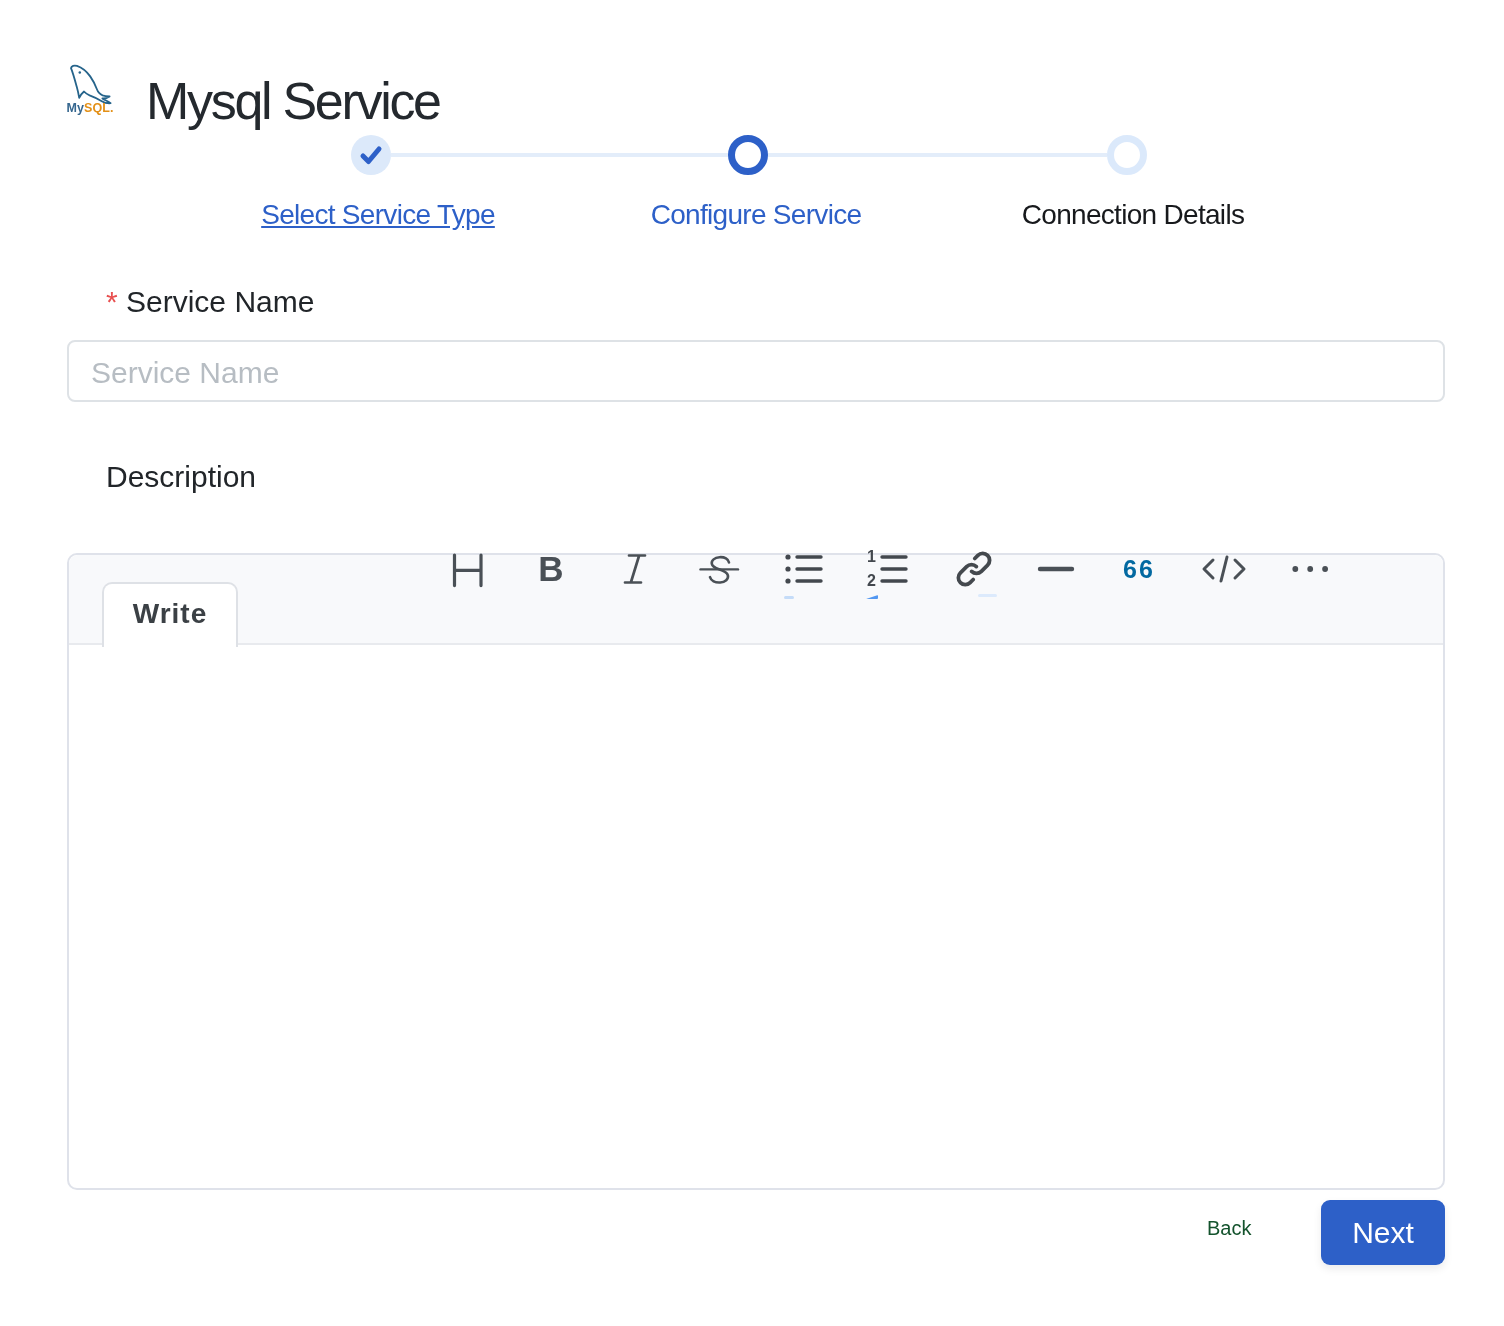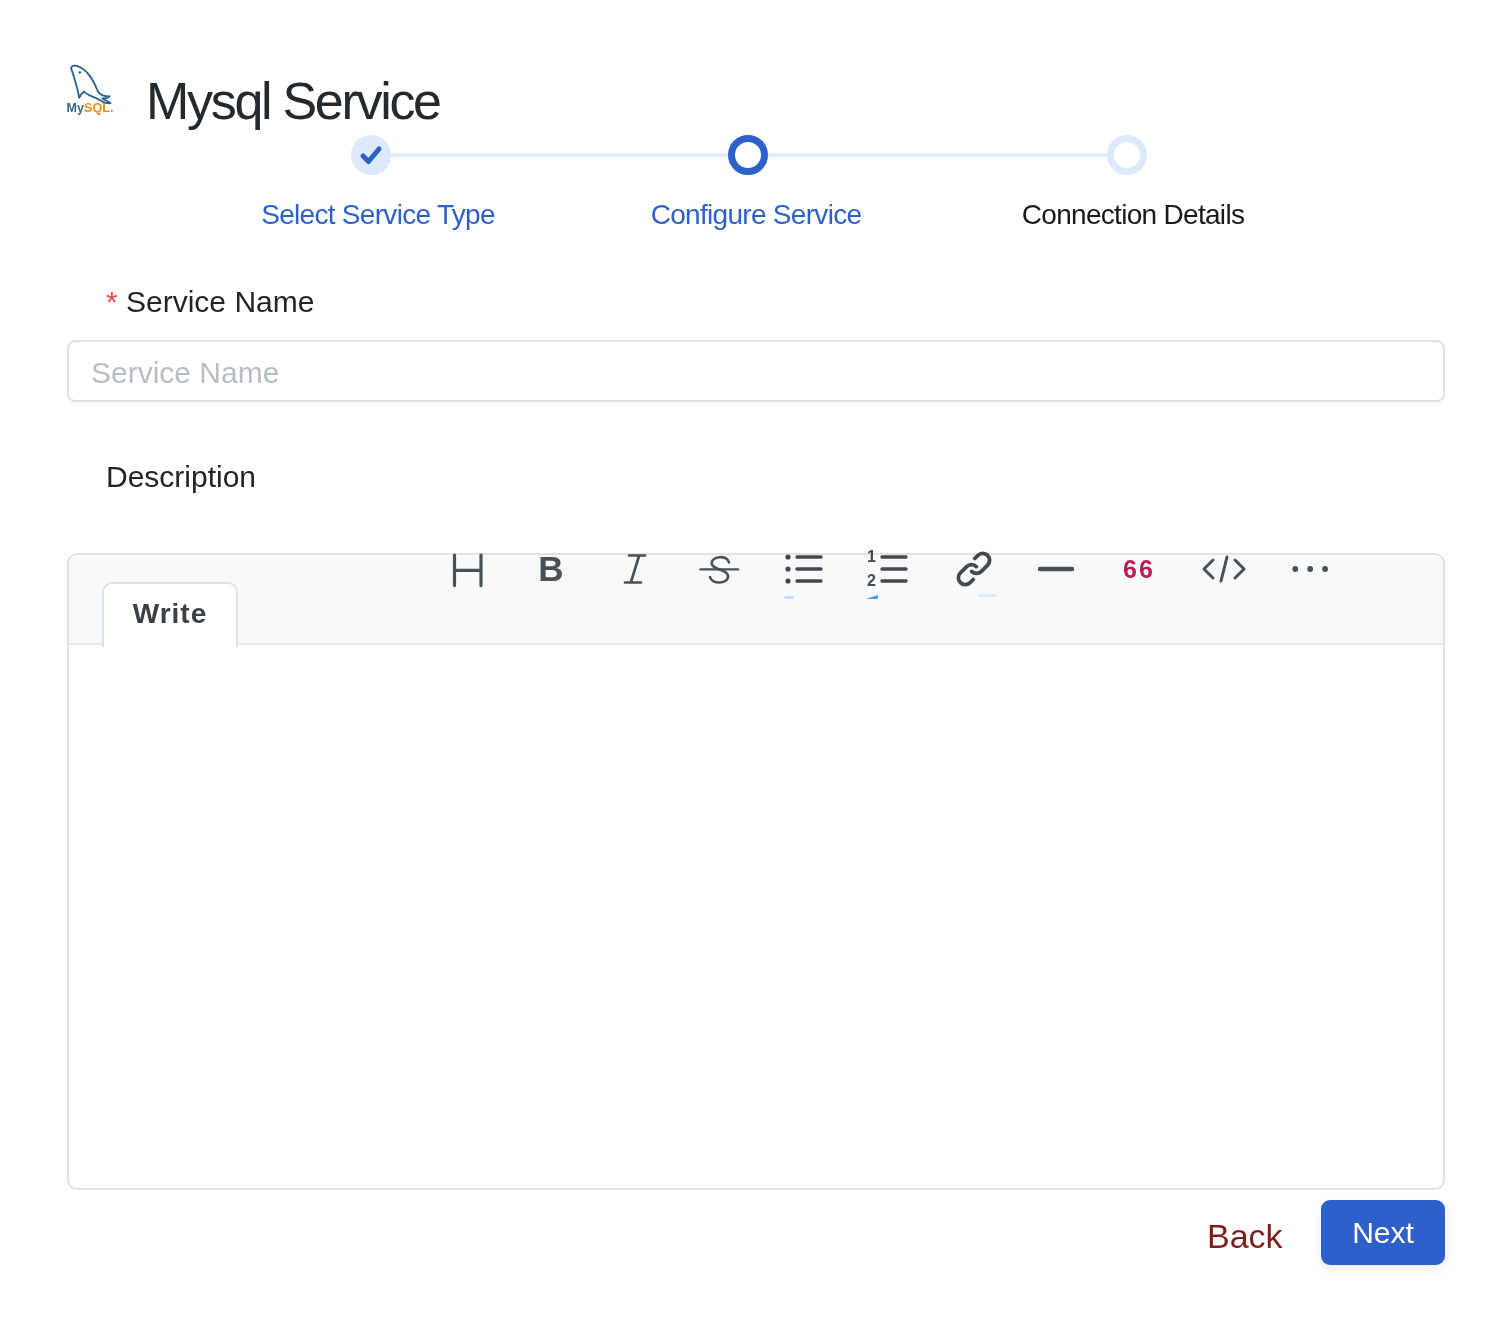--- a/index.html
+++ b/index.html
@@ -28,21 +28,21 @@
 
   
   #editor { left:67px; top:513px; width:1378px; height:637px; border:2px solid #dfe2ea; border-radius:10px; background:#fff;margin-top:40px; }
   #edhead { left:0; top:0; width:1374px; height:90px; background:#f8f9fb; border-bottom:2px solid #e8eaee; border-radius:9px 9px 0 0; }
   #tabWrite { left:33px; top:27px; width:136px; height:65px; background:#fff; border:2px solid #dee1e6; border-bottom:none; border-radius:10px 10px 0 0; z-index:3; text-align:center; font-size:28px; color:#3b4045; line-height:60px; font-weight:bold; letter-spacing:1px;}
   #tabPrev { left:169px; top:27px; width:139px; height:63px; background:#e9ebef; border:2px solid #dee1e6; border-bottom:none; border-radius:10px 10px 0 0; z-index:1; text-align:center; font-size:28px; color:#878e96; line-height:60px; letter-spacing:0.8px; }
   #edPh { left:118px; top:644px; font-size:30px; color:#6a7588; letter-spacing:0.9px; }
   .icon { top:527px; width:84px; height:84px; display:flex; align-items:center; justify-content:center; color:#4a5056; }
 
   
-  #back { left:1207px; top:1217px; font-size:34px; color:#7f1d1d; }
+  #back { left:1207px; top:1217px; font-size:20px; color:#14532d; }
   #next { left:1321px; top:1200px; width:124px; height:65px; background:#2d60c8; border-radius:9px; color:#fff; font-size:30px; text-align:center; line-height:65px; box-shadow:0 4px 8px rgba(0,0,0,0.08); }
 </style>
 </head>
 <body>
 
 <svg class="abs" style="left:64px; top:60px;" width="52" height="56" viewBox="0 0 52 56">
   <g fill="none" stroke="#26648b" stroke-width="1.8" stroke-linecap="round" stroke-linejoin="round">
     <path d="M7.0 8.2 C 7.3 5.8, 10.2 5.0, 13.0 5.9 C 18.0 7.6, 22.6 11.4, 26.2 16.4 C 29.3 20.8, 31.3 25.0, 32.8 29.0 C 33.9 32.0, 35.8 34.2, 38.6 35.3 C 40.8 36.1, 43.3 36.3, 45.6 36.4 C 43.0 38.0, 40.8 38.6, 38.4 38.4 C 41.0 40.2, 44.3 41.2, 46.6 43.2 C 43.5 43.4, 40.3 42.8, 37.8 41.2 C 33.8 38.8, 29.8 37.0, 25.6 35.4 C 23.4 34.5, 21.6 33.2, 20.0 31.5 C 18.2 33.0, 16.2 35.8, 15.2 37.8 C 14.6 34.6, 14.0 31.2, 13.2 28.5 C 11.9 23.8, 9.3 13.8, 7.0 8.2 Z"></path>
   </g>
   <circle cx="15.8" cy="12.5" r="1.25" fill="#26648b"></circle>
@@ -53,21 +53,21 @@
 <div class="abs" id="title">Mysql Service</div>
 
 <div class="abs conn" style="left:391px; width:337px;"></div>
 <div class="abs conn" style="left:768px; width:339px;"></div>
 <div class="abs step1"></div>
 <div class="abs step2"></div>
 <div class="abs step3"></div>
 <svg class="abs" style="left:357px; top:141px;" width="28" height="28" viewBox="0 0 28 28">
     <path d="M6 15 L11.5 20.5 L22 8" fill="none" stroke="#2d60c8" stroke-width="5" stroke-linecap="round" stroke-linejoin="round"></path>
   </svg>
-<div class="abs slabel slblue" style="left:378px;">Select Service Type</div>
+<div class="abs slabel slblue" style="left:378px;text-decoration:underline;">Select Service Type</div>
 <div class="abs slabel slblue" style="left:756px;">Configure Service</div>
 <div class="abs slabel sldark" style="left:1133px;">Connection Details</div>
 
 <div class="abs flabel" style="left:67px; top:285px;"><span class="req">* </span>Service Name</div>
 <div class="abs" id="svcInput"></div>
 <div class="abs" id="svcPh">Service Name</div>
 
 <div class="abs flabel" style="left:67px; top:460px;">Description</div>
 <div class="abs" id="editor">
   <div class="abs" id="edhead"></div>
@@ -122,21 +122,21 @@
     <svg width="40" height="40" viewBox="0 0 16 16">
       <path fill="#44494e" d="m7.775 3.275 1.25-1.25a3.5 3.5 0 1 1 4.95 4.95l-2.5 2.5a3.5 3.5 0 0 1-4.95 0 .751.751 0 0 1 .018-1.042.751.751 0 0 1 1.042-.018 1.998 1.998 0 0 0 2.83 0l2.5-2.5a2.002 2.002 0 0 0-2.83-2.83l-1.25 1.25a.751.751 0 0 1-1.042-.018.751.751 0 0 1-.018-1.042Zm-4.69 9.64a1.998 1.998 0 0 0 2.83 0l1.25-1.25a.751.751 0 0 1 1.042.018.751.751 0 0 1 .018 1.042l-1.25 1.25a3.5 3.5 0 1 1-4.95-4.95l2.5-2.5a3.5 3.5 0 0 1 4.95 0 .751.751 0 0 1-.018 1.042.751.751 0 0 1-1.042.018 1.998 1.998 0 0 0-2.83 0l-2.5 2.5a1.998 1.998 0 0 0 0 2.83Z"></path>
     </svg>
   </div>
 <div class="abs icon" style="left:1014px;">
     <svg width="44" height="44" viewBox="0 0 44 44">
       <path d="M6 22 H 38" stroke="#4a5056" stroke-width="4.4" stroke-linecap="round"></path>
     </svg>
   </div>
 <div class="abs icon" style="left:1097px;">
-    <span style="font-weight:bold; font-size:25px; letter-spacing:2px; color:#be185d;">66</span>
+    <span style="font-weight:bold; font-size:25px; letter-spacing:2px; color:#0369a1;">66</span>
   </div>
 <div class="abs icon" style="left:1182px;">
     <svg width="50" height="44" viewBox="0 0 50 44">
       <g stroke="#4a5056" stroke-width="3" fill="none" stroke-linecap="round" stroke-linejoin="round">
         <path d="M14 13 L5 22 L14 31 M36 13 L45 22 L36 31 M28 10 L22 34"></path>
       </g>
     </svg>
   </div>
 <div class="abs icon" style="left:1268px;">
     <svg width="44" height="44" viewBox="0 0 44 44">

